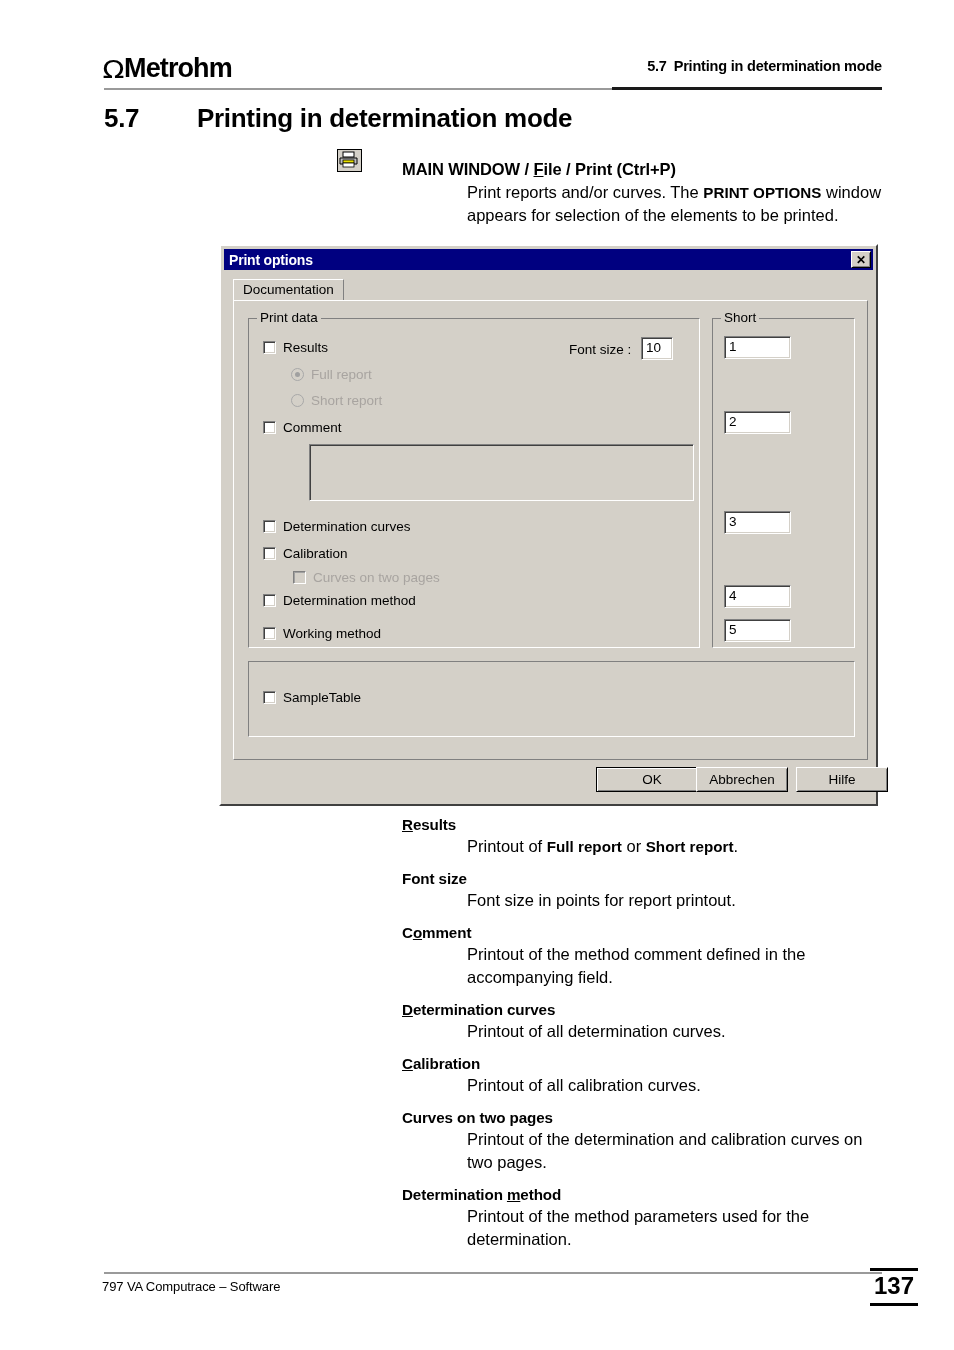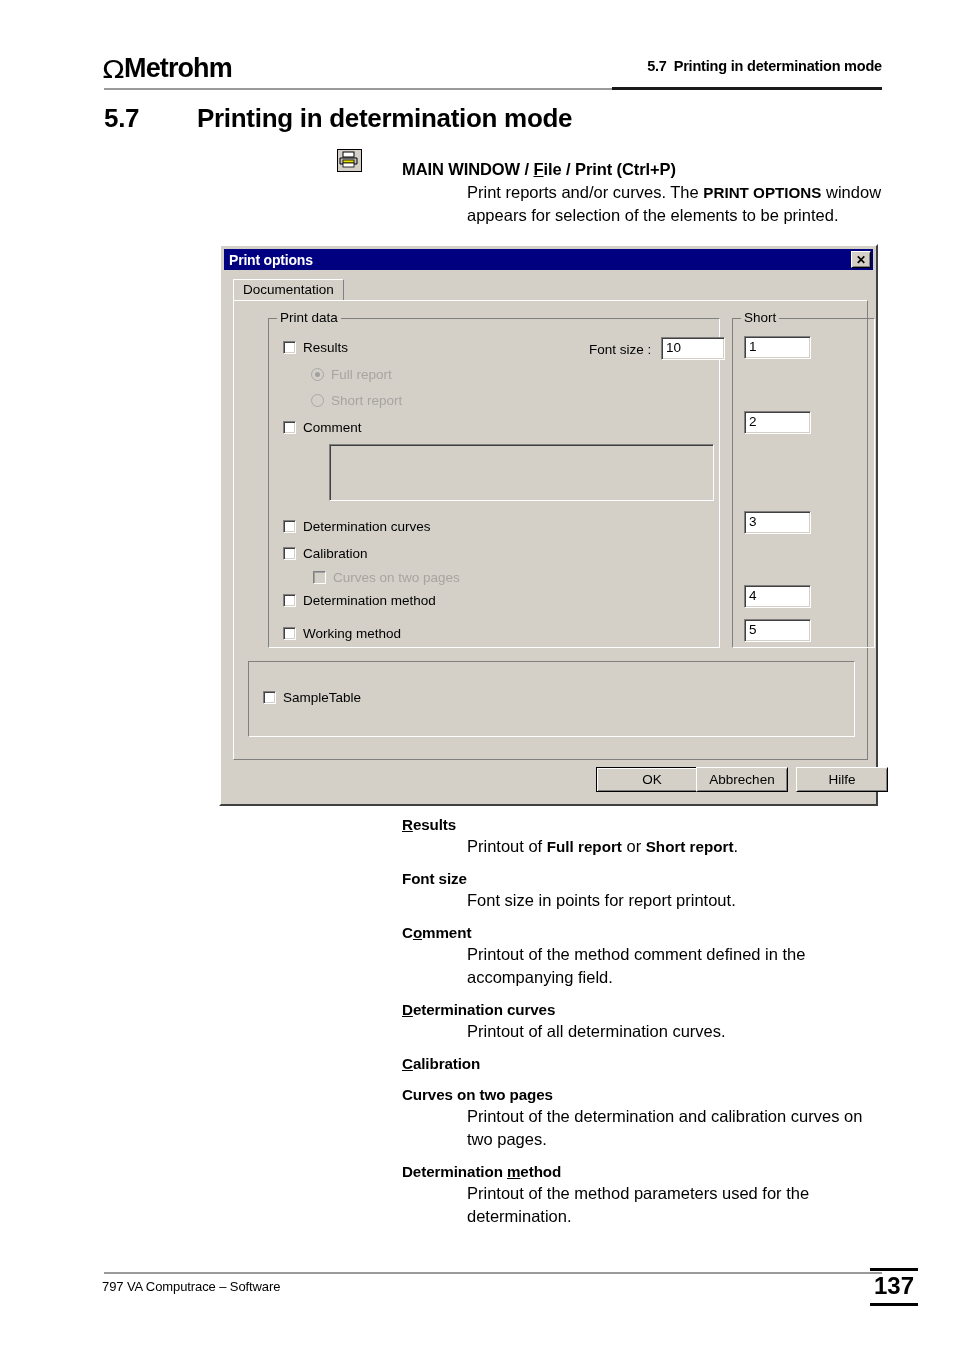--- a/index.html
+++ b/index.html
@@ -199,21 +199,20 @@
     box-sizing: border-box;
   }
 
   
   .group {
     position: absolute;
     border: 1px solid #808080;
     border-right-color: #ffffff;
     border-bottom-color: #ffffff;
     box-sizing: border-box;
-    margin-left: 20px;
   }
   .group-label {
     position: absolute;
     top: -8px;
     left: 8px;
     background: #d4d0c8;
     padding: 0 3px;
     font-size: 13.5px;
     line-height: 14px;
   }
@@ -456,21 +455,21 @@
 
     <div class="group group-printdata">
       <span class="group-label">Print data</span>
 
       <div class="cbrow" style="left:14px; top:21px;">
         <span class="cbox"></span>
         <span>Results</span>
       </div>
 
       <div class="fontsize-label" style="left:320px; top:23px;">Font size :</div>
-      <div class="tinput" style="left:392px; top:18px; width:64px; height:23px;">10</div>
+      <div class="tinput" style="left:392px; top:18px; width:32px; height:23px;">10</div>
 
       <div class="cbrow" style="left:42px; top:48px;">
         <span class="radio checked"></span>
         <span class="lbl-disabled">Full report</span>
       </div>
       <div class="cbrow" style="left:42px; top:74px;">
         <span class="radio"></span>
         <span class="lbl-disabled">Short report</span>
       </div>
 
@@ -544,20 +543,21 @@
     <div class="def-desc">Printout of the method comment defined in the accompanying field.</div>
   </div>
 
   <div class="def">
     <div class="def-term"><span class="u">D</span><span>etermination curves</span></div>
     <div class="def-desc">Printout of all determination curves.</div>
   </div>
 
   <div class="def">
     <div class="def-term"><span class="u">C</span><span>alibration</span></div>
+    <div class="def-desc">Printout of all calibration curves.</div>
   </div>
 
   <div class="def">
     <div class="def-term"><span>Curves on two pages</span></div>
     <div class="def-desc">Printout of the determination and calibration curves on two pages.</div>
   </div>
 
   <div class="def">
     <div class="def-term"><span>Determination </span><span class="u">m</span><span>ethod</span></div>
     <div class="def-desc">Printout of the method parameters used for the determination.</div>

